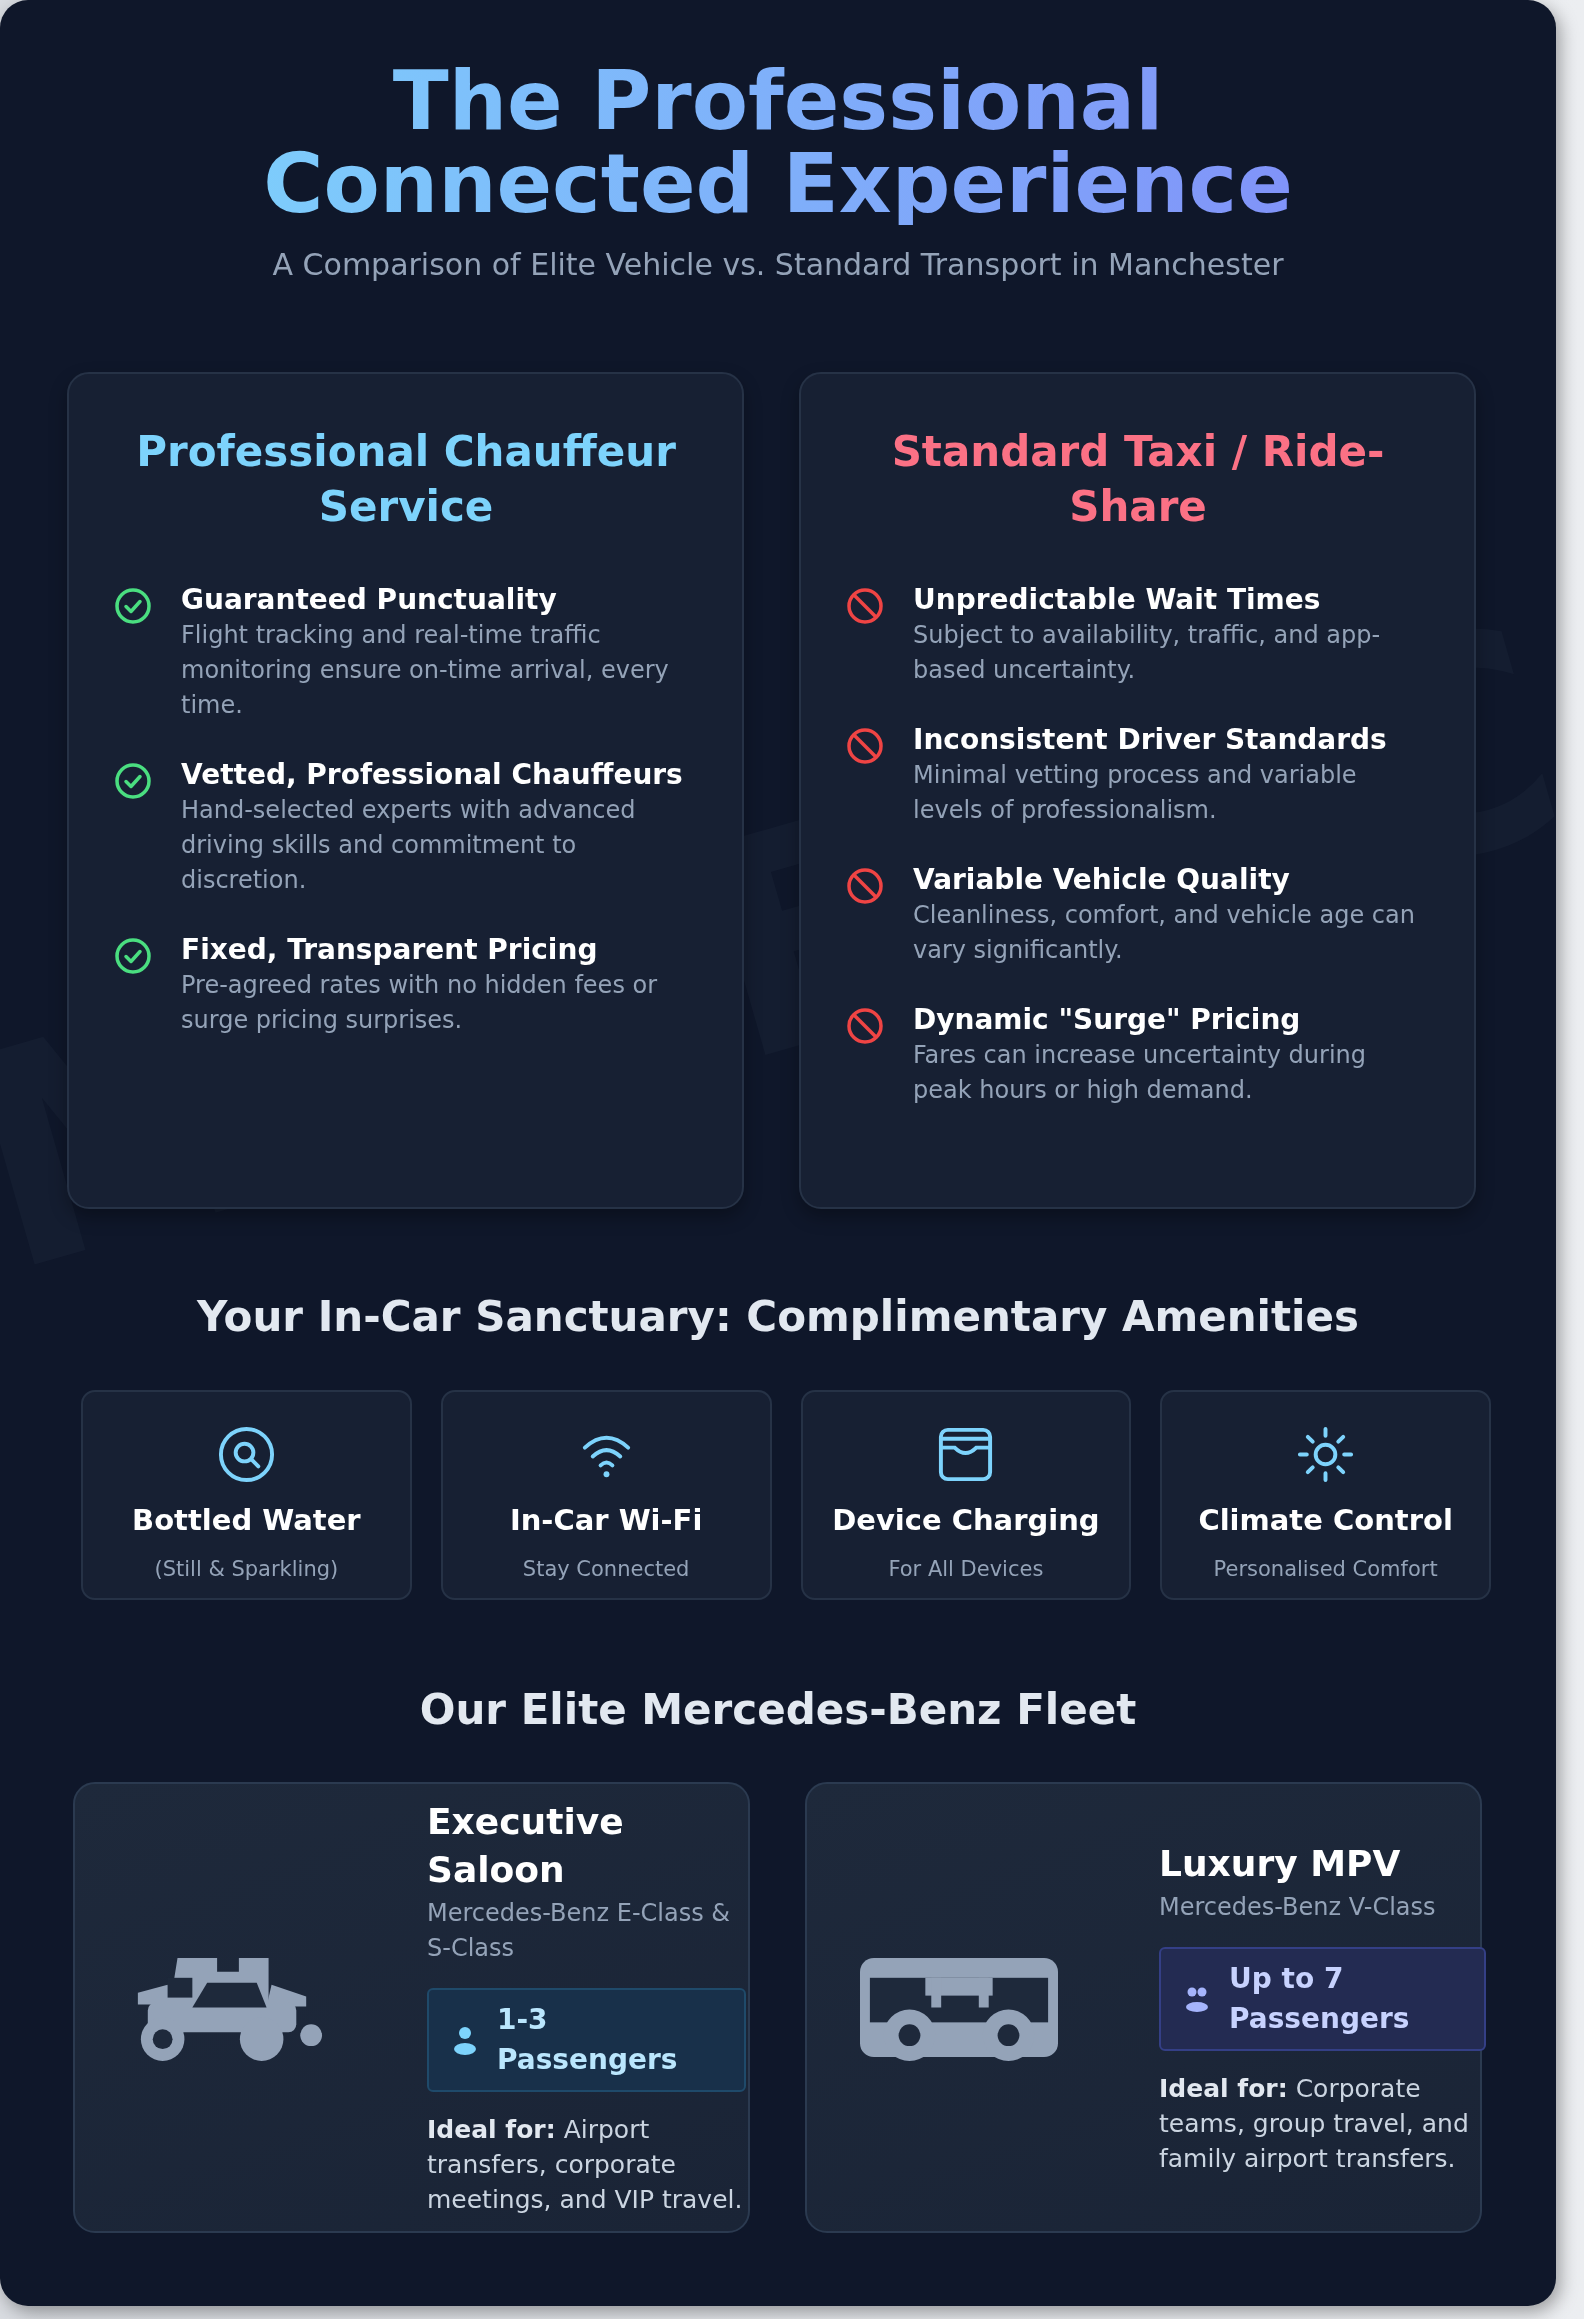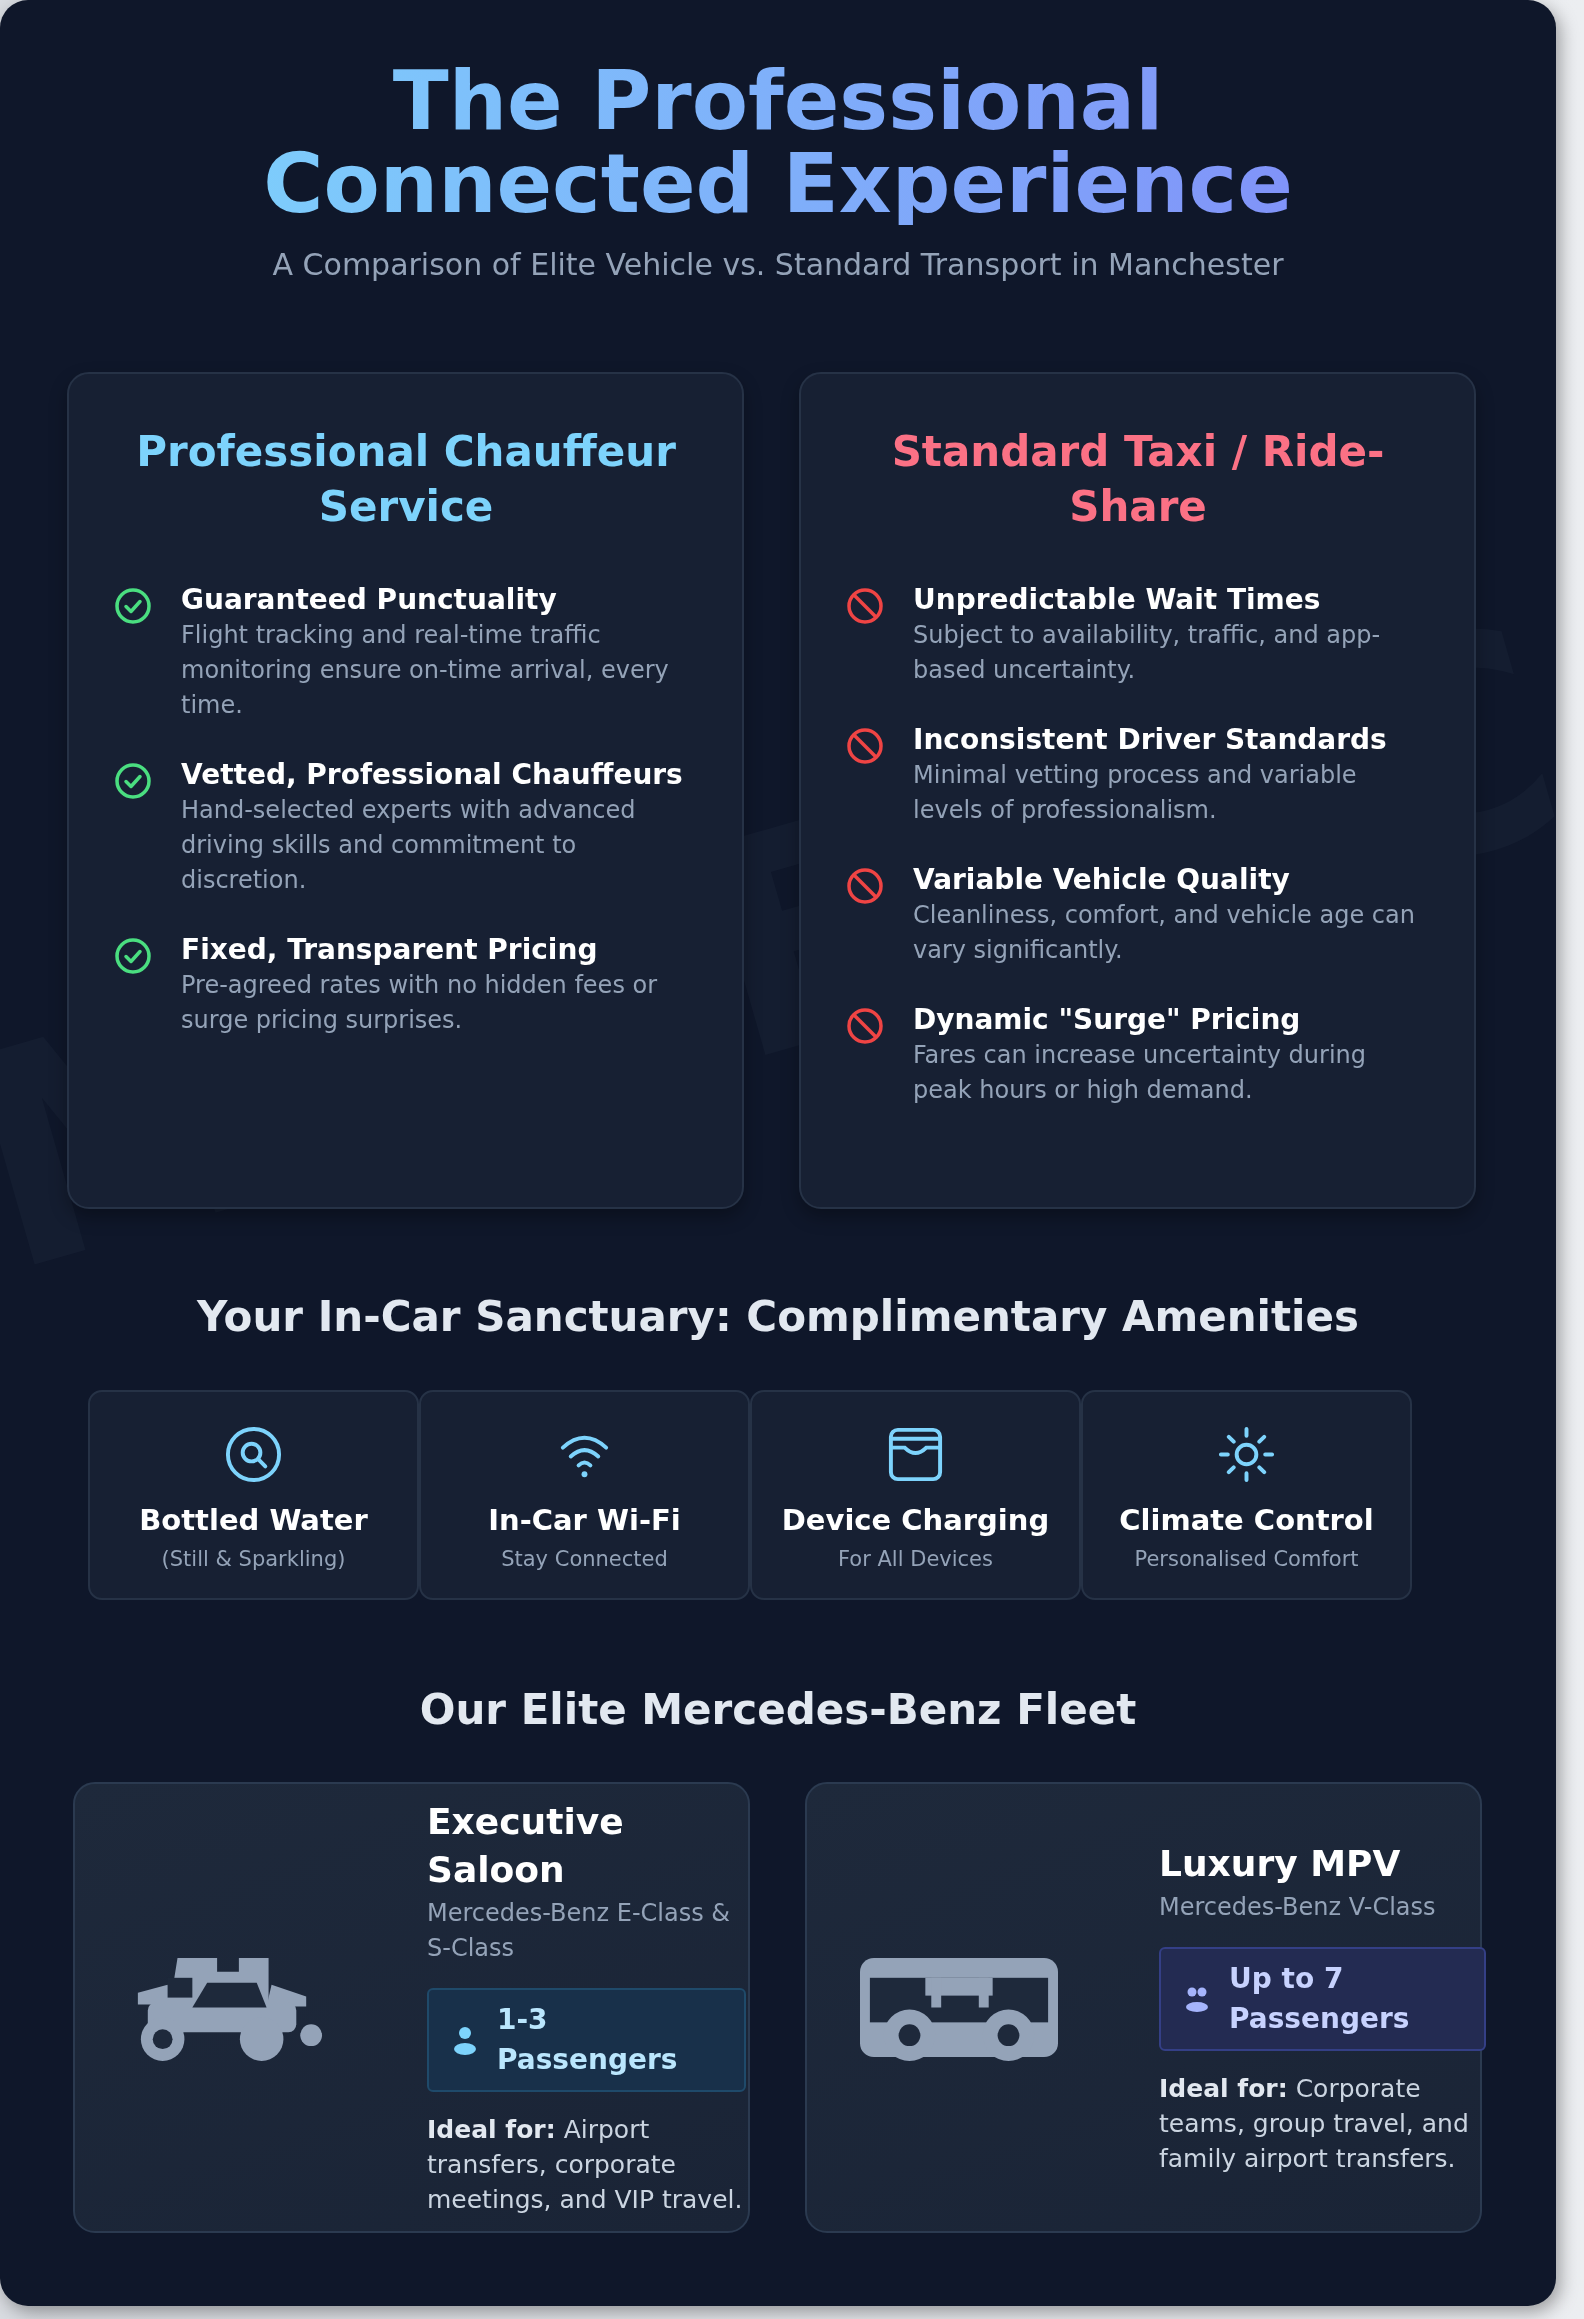--- a/index.html
+++ b/index.html
@@ -52,29 +52,29 @@
   }
   .card-title { text-align: center; font-size: 42px; font-weight: 700; line-height: 55px; margin-bottom: 48px; padding-left: 10px; }
   .card-title.pro { color: #7dd3fc; }
   .card-title.std { color: #fb7185; }
   .feature { display: flex; align-items: flex-start; margin-bottom: 34px; }
   .feature .ico { width: 40px; height: 40px; flex: 0 0 40px; margin-top: 4px; margin-right: 28px; }
   .feature .ftitle { font-size: 28px; font-weight: 700; color: #ffffff; line-height: 36px; }
   .feature .fdesc { font-size: 24px; color: #94a3b8; line-height: 35px; margin-top: 0px; }
 
   .amen-title { position: absolute; left: 0; top: 1292px; width: 1556px; text-align: center; font-size: 42px; font-weight: 700; color: #e2e8f0; }
-  .amenities { position: absolute; left: 88px; top: 1390px; width: 1410px; display: flex; }
+  .amenities { position: absolute; left: 81px; top: 1390px; width: 1410px; display: flex; gap: 29px; }
   .amen {
     width: 331px; height: 210px;
     background: #172033; border: 2px solid #263246; border-radius: 14px;
     text-align: center; padding-top: 32px;
   }
   .amen .aico { width: 61px; height: 61px; margin: 0 auto; display: block; }
   .amen .aname { font-size: 29px; font-weight: 700; color: #ffffff; margin-top: 18px; }
-  .amen .asub { font-size: 21px; color: #94a3b8; margin-top: 10px; }
+  .amen .asub { font-size: 21px; color: #94a3b8; margin-top: 20px; }
 
   .fleet-title { position: absolute; left: 0; top: 1685px; width: 1556px; text-align: center; font-size: 42px; font-weight: 700; color: #e2e8f0; }
   .fleet { position: absolute; left: 73px; top: 1782px; width: 1410px; display: flex; gap: 55px; }
   .vcard {
     width: 677px; height: 451px;
     background: linear-gradient(160deg, #1e293b 0%, #1a2436 100%);
     border: 2px solid #2b3a50; border-radius: 22px;
     display: flex; align-items: center;
     padding: 0 40px 0 53px;
   }

